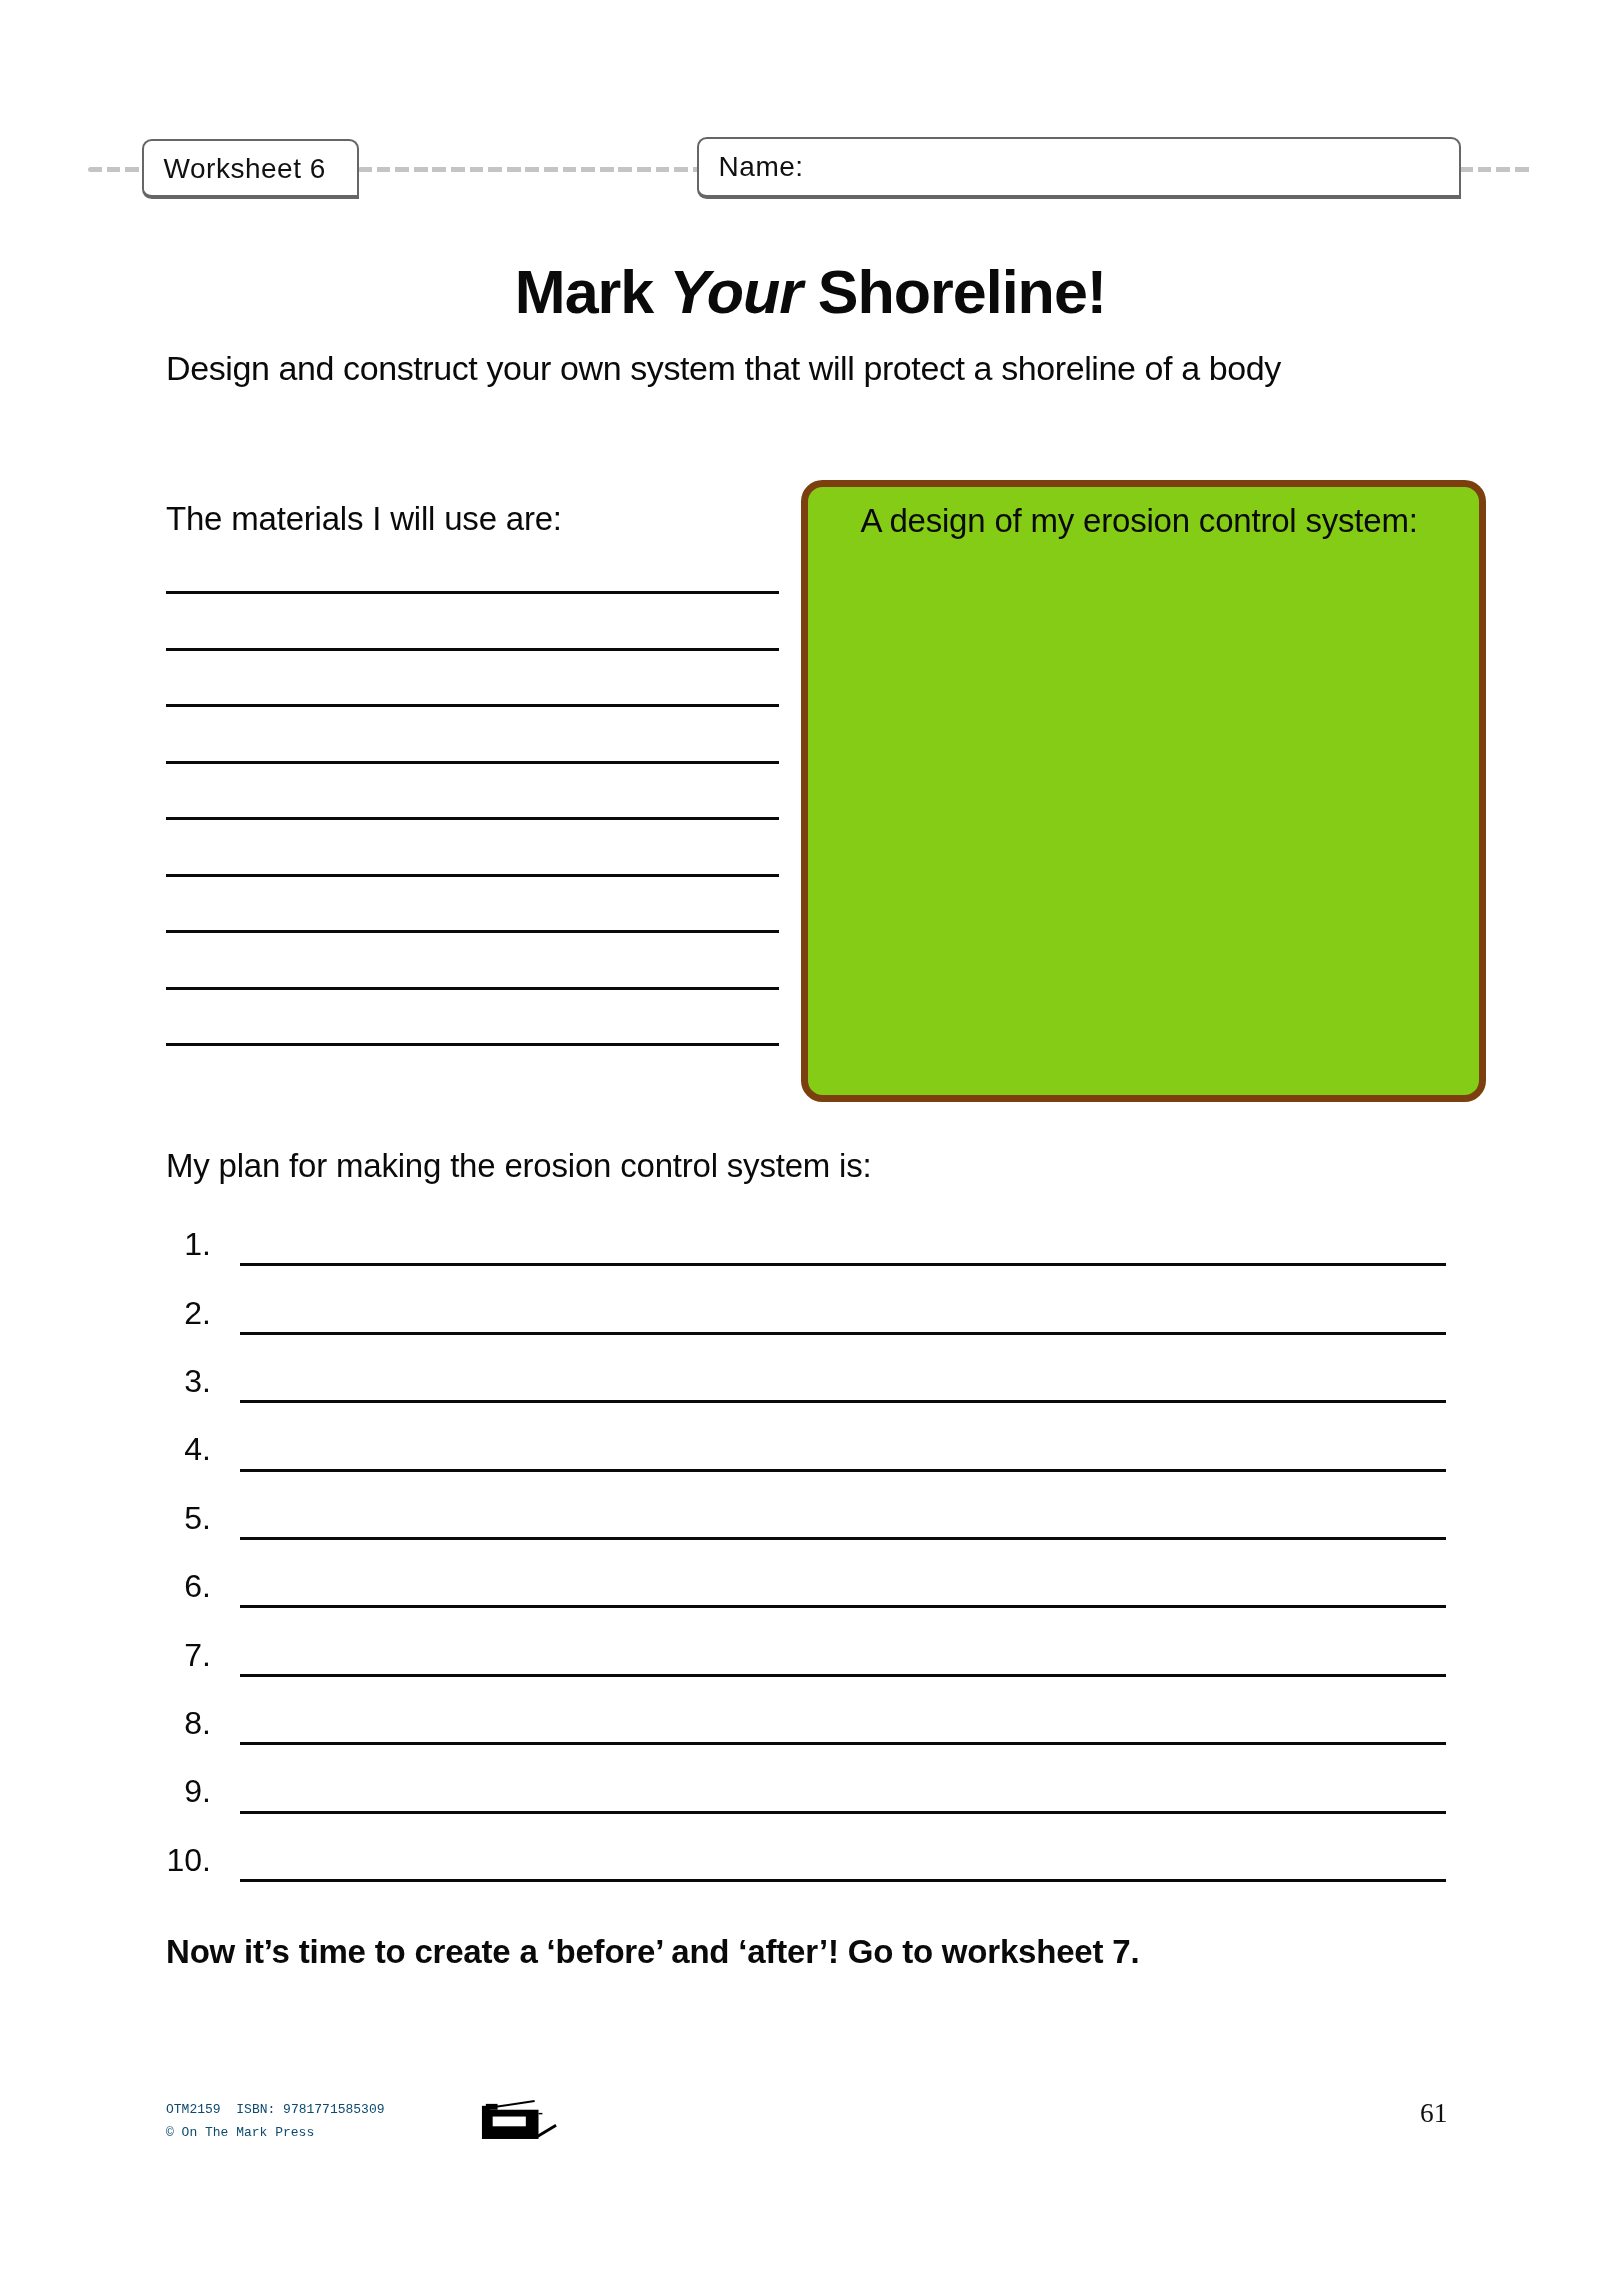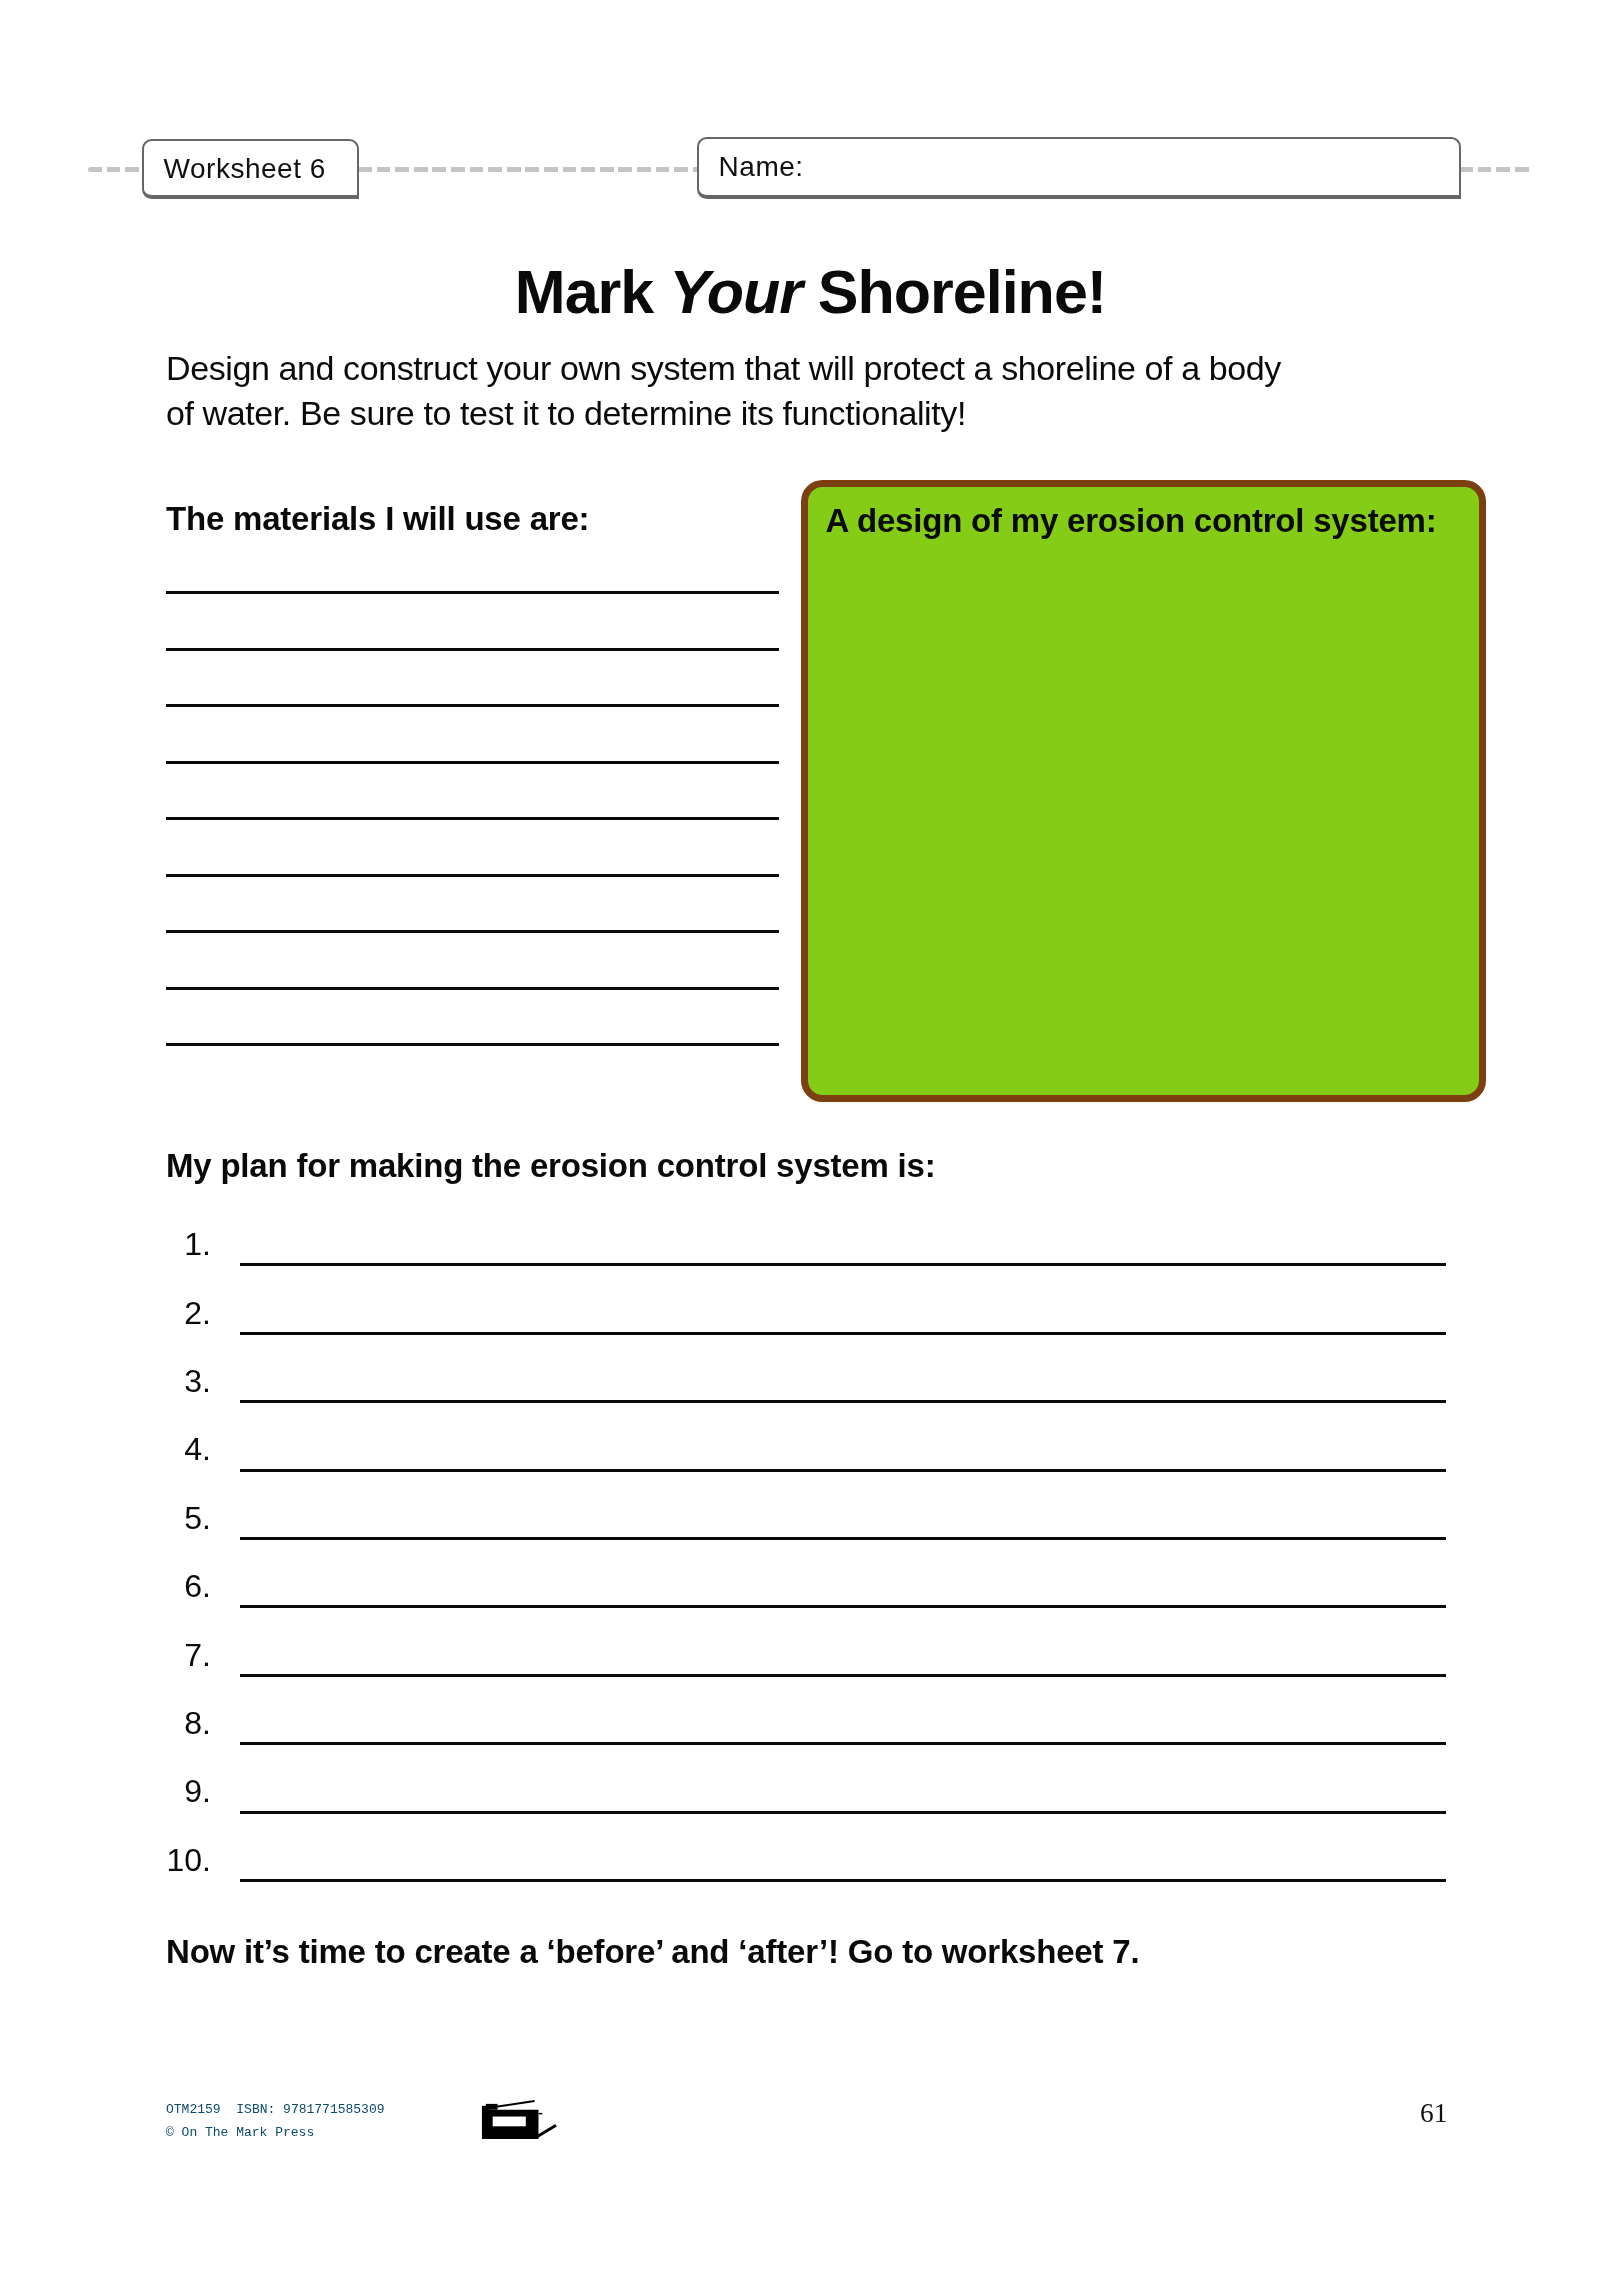--- a/index.html
+++ b/index.html
@@ -14,21 +14,21 @@
     border-bottom-width:4.9px; box-sizing:border-box;
     border-radius:9.8px 9.8px 0 9.8px; }
   .hdr-box span { position:absolute; left:19.6px; top:11.8px; font-size:28px; color:#111; letter-spacing:0.5px; }
 
   .title { position:absolute; left:0; width:1621px; top:257px; text-align:center;
     font-size:61px; font-weight:bold; letter-spacing:-1px; }
   .title i { font-style:italic; }
 
   .intro { position:absolute; left:166px; top:346px; width:1304px; font-size:34px; line-height:45px; letter-spacing:-0.4px; }
 
-  .sec-heading { position:absolute; font-size:33px; font-weight:bold; letter-spacing:-0.2px; }
+  .sec-heading { position:absolute; font-size:33px; font-weight:normal; letter-spacing:-0.2px;text-align:center; }
 
   .rule { position:absolute; height:2.9px; background:#0a0a0a; }
 
   .design-box { position:absolute; left:801px; top:480px; width:685px; height:622px;
     box-sizing:border-box; border:7.8px solid #7b3f10; border-radius:21.6px; background:#84cc16; }
   .design-box .sec-heading { left:17.6px; top:11.8px; width:627px; line-height:44px; }
 
   .num { position:absolute; width:59px; text-align:right; left:152px; font-size:32px; }
 
   .closing { position:absolute; left:166px; top:1933px; font-size:33px; font-weight:bold; letter-spacing:-0.2px; }
@@ -49,21 +49,20 @@
   <span>Worksheet 6</span>
 </div>
 <div class="hdr-box" style="left:697px; top:137px; width:764px; height:62px;">
   <span>Name:</span>
 </div>
 
 <div class="title"><span>Mark </span><i>Your</i><span> Shoreline!</span></div>
 
 <div class="intro">
   <div>Design and construct your own system that will protect a shoreline of a body</div>
-  <div>of water. Be sure to test it to determine its functionality!</div>
 </div>
 
 <div class="sec-heading" style="left:166px; top:500px;">The materials I will use are:</div>
 <div id="materials-lines">
     <div class="rule" style="left: 166px; width: 613px; top: 591px;"></div>
     <div class="rule" style="left: 166px; width: 613px; top: 648px;"></div>
     <div class="rule" style="left: 166px; width: 613px; top: 704px;"></div>
     <div class="rule" style="left: 166px; width: 613px; top: 761px;"></div>
     <div class="rule" style="left: 166px; width: 613px; top: 817px;"></div>
     <div class="rule" style="left: 166px; width: 613px; top: 874px;"></div>

